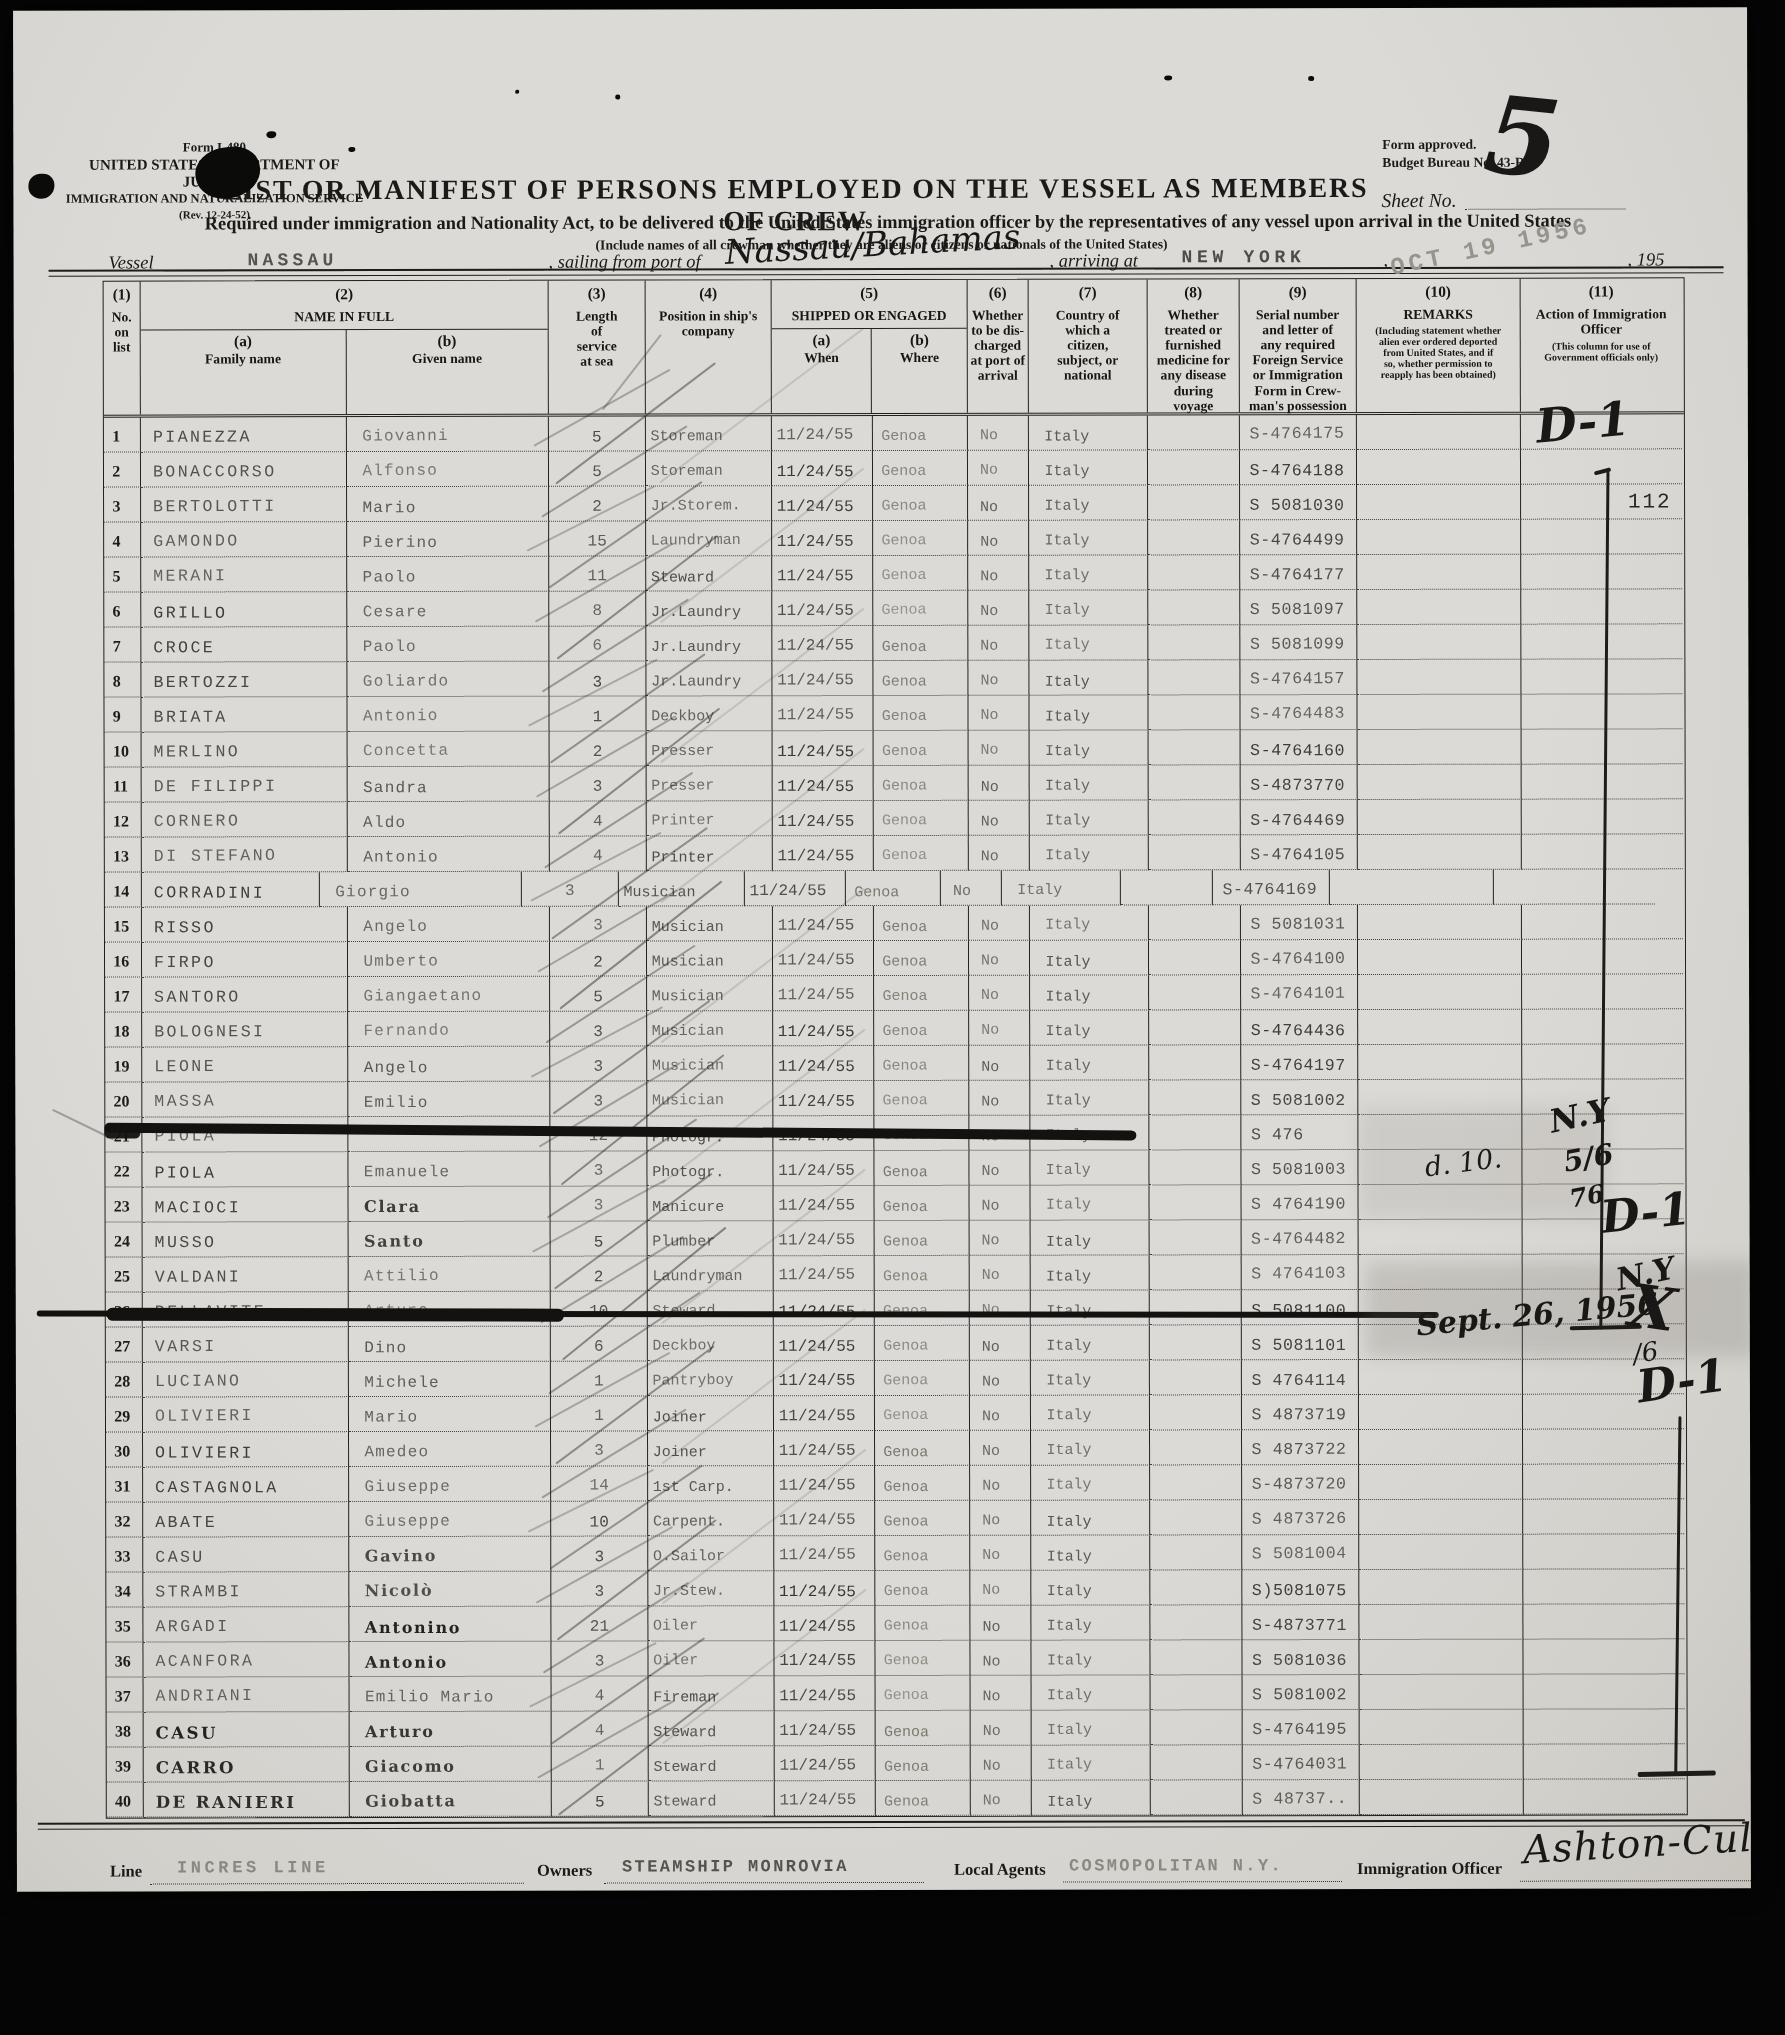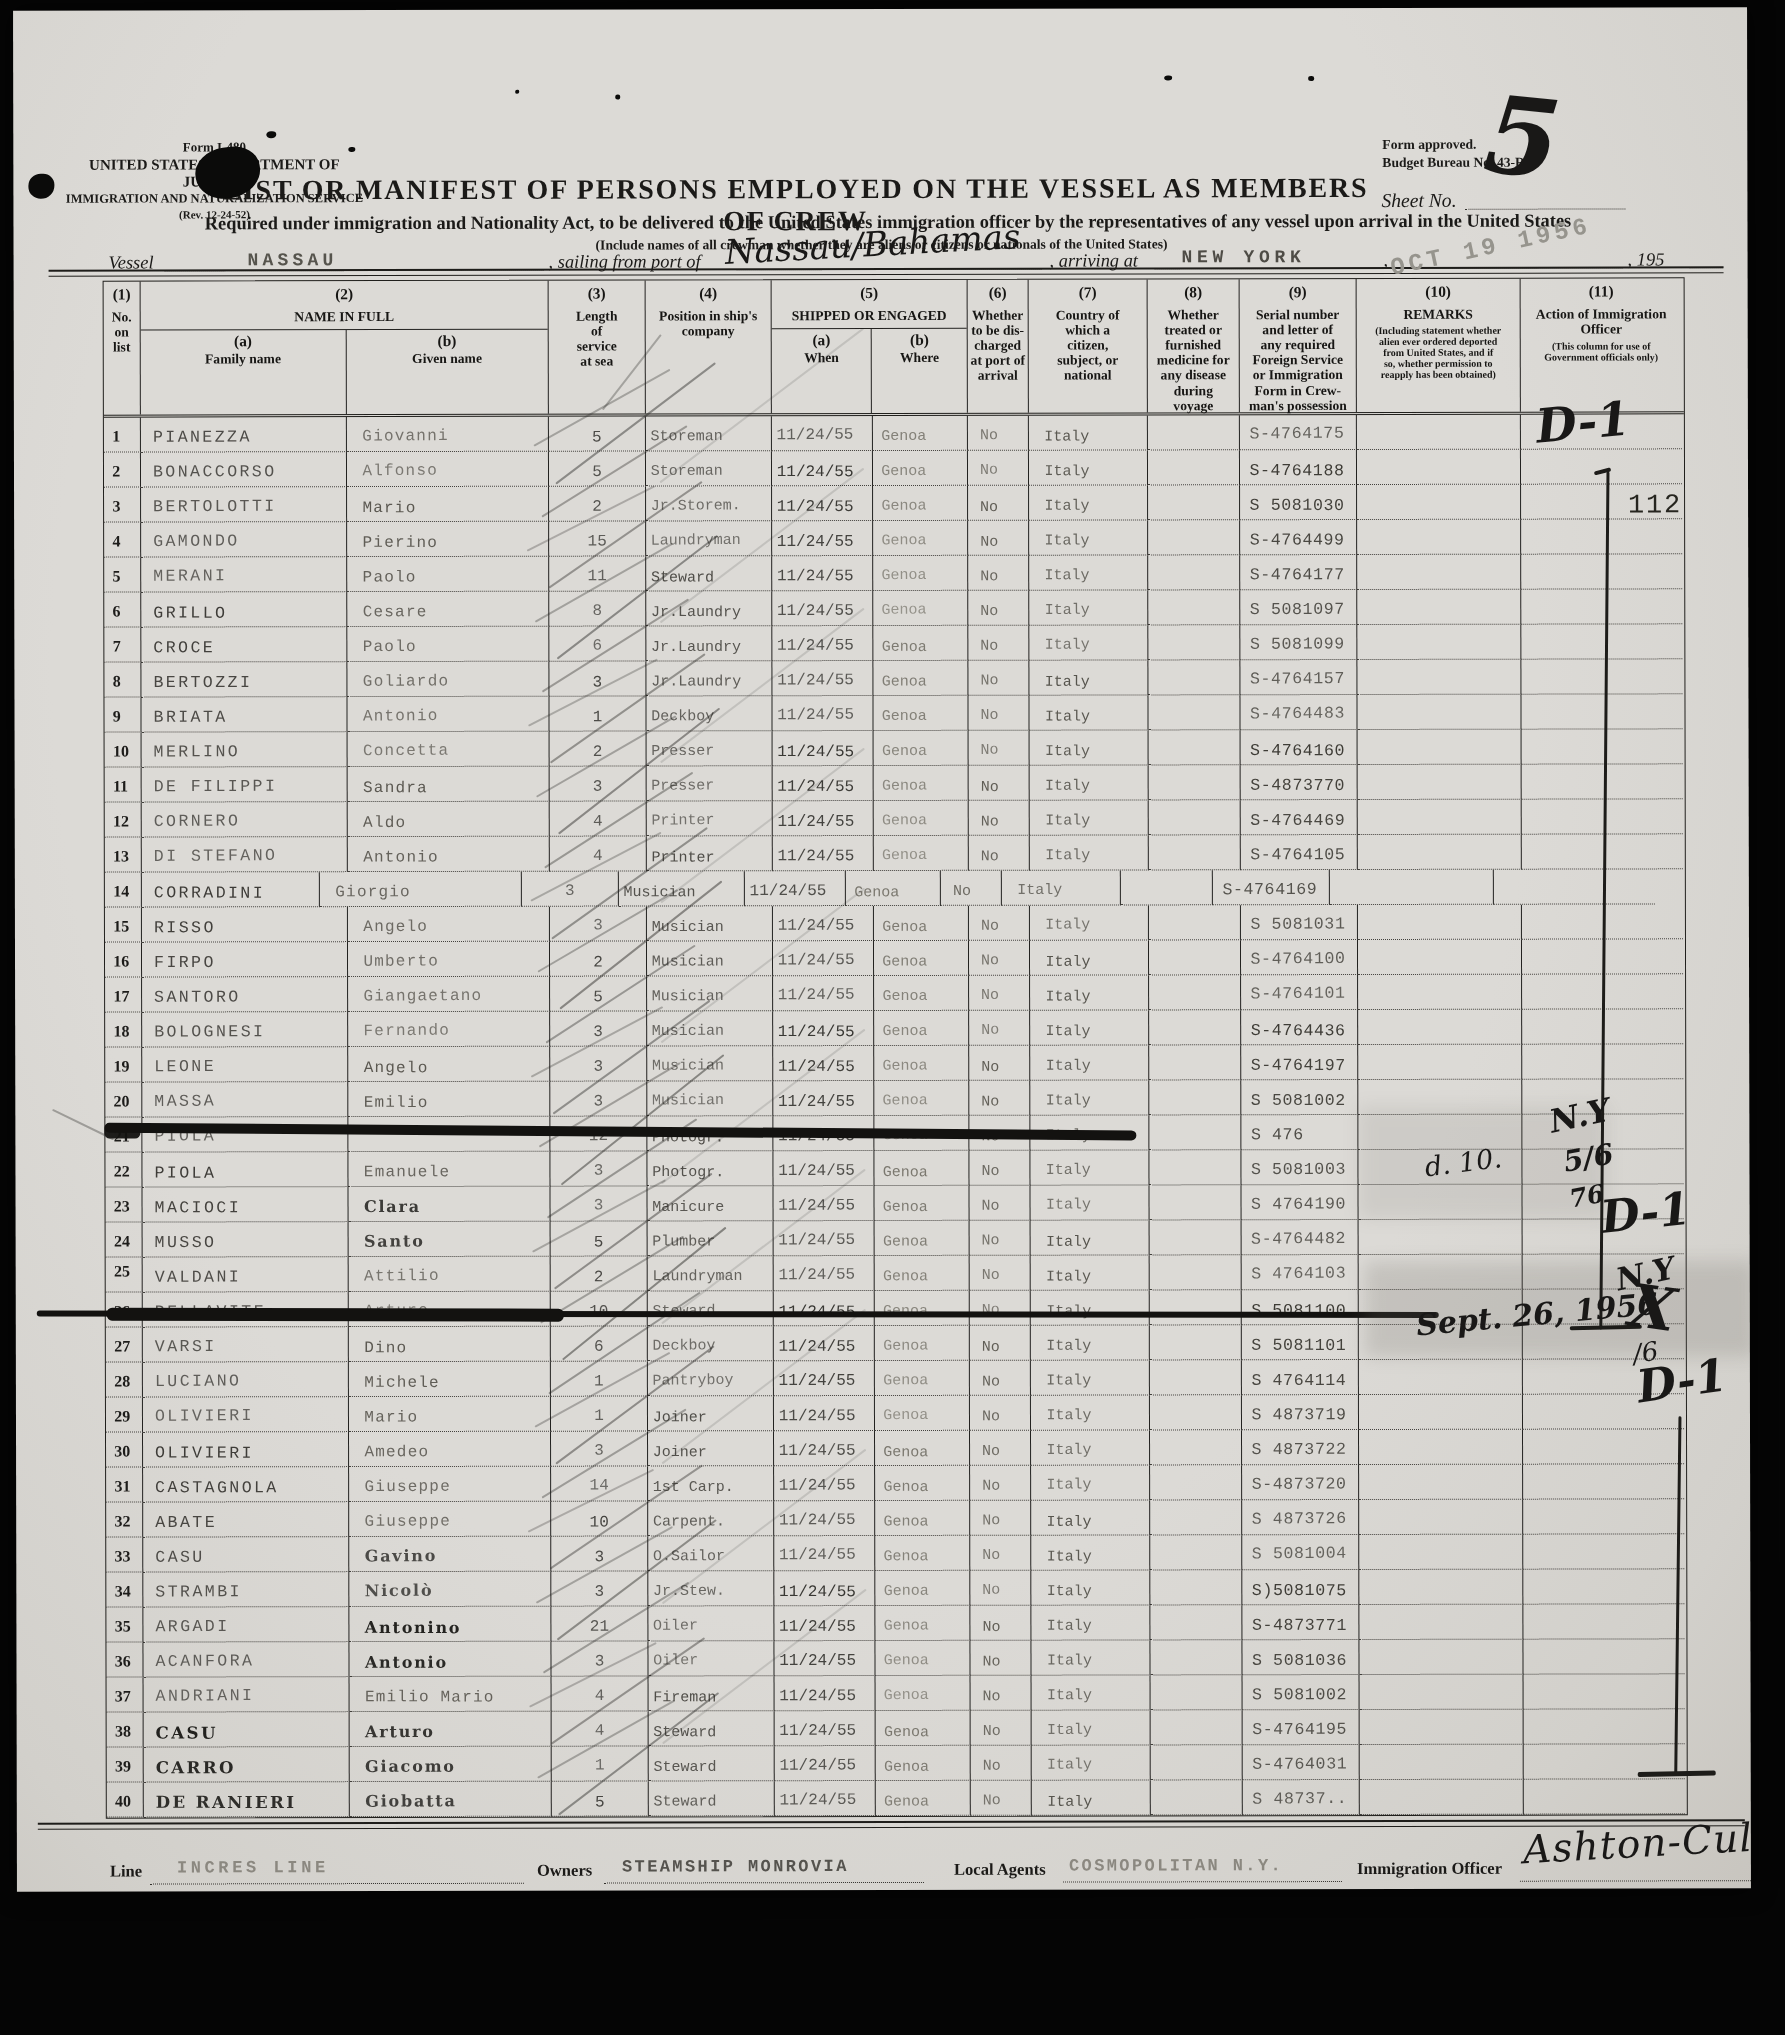--- a/index.html
+++ b/index.html
@@ -1034,21 +1034,21 @@
                 <div class="t-country" style="opacity: 0.99; transform: rotate(0.37deg) translateY(1.1px);">Italy</div>
               </div>
               <div class="tcell" style="width: 92px;"></div>
               <div class="tcell" style="width: 117px;">
                 <div class="t-serial" style="opacity: 0.77; transform: rotate(-0.27deg) translateY(-0.8px);">S-4764482</div>
               </div>
               <div class="tcell" style="width: 164px;"></div>
               <div class="tcell" style="width: 161px;"></div>
             </div>
             <div class="trow struck">
-              <div class="tcell" style="width: 37px; align-items: center;">
+              <div class="tcell" style="width: 37px;">
                 <div class="rowno">25</div>
               </div>
               <div class="tcell" style="width: 206px;">
                 <div class="t-family" style="opacity: 0.88; transform: rotate(0.07deg) translateY(0.2px);">VALDANI</div>
               </div>
               <div class="tcell" style="width: 202px;">
                 <div class="t-given" style="opacity: 0.77; transform: rotate(-0.25deg) translateY(-0.7px);">Attilio</div>
               </div>
               <div class="tcell" style="width: 97px;">
                 <div class="t-length" style="opacity: 0.94; transform: rotate(0.24deg) translateY(0.7px);">2</div>
@@ -1673,21 +1673,21 @@
           <div class="blob" style="left: 350px; top: 146px; width: 6.5px; height: 5.3px; opacity: 1;"></div>
           <div class="blob" style="left: 617px; top: 94px; width: 5.3px; height: 4.7px; opacity: 1;"></div>
           <div class="blob" style="left: 1166px; top: 76px; width: 7.7px; height: 5.3px; opacity: 1;"></div>
           <div class="blob" style="left: 1310px; top: 77px; width: 6px; height: 4.7px; opacity: 1;"></div>
           <div class="blob" style="left: 517px; top: 89px; width: 4.2px; height: 3.6px; opacity: 1;"></div>
         </div>
       <div id="annots" class="abs" style="left:0;top:0;width:1785px;height:2035px;">
           <div class="abs hand" style="left: 1487px; top: 76px; font-size: 107px; font-weight: 900; transform: rotate(6deg);">5</div>
           <div class="abs stamp" style="left: 1390px; top: 235px; font-size: 24px; transform: rotate(-12deg);">OCT 19 1956</div>
           <div class="abs hand" style="left: 1537px; top: 396px; font-size: 47px; font-weight: 700; transform: rotate(-5deg);">D-1</div>
-          <div class="abs typedstamp" style="left: 1629px; top: 492px; font-size: 27px; transform: rotate(0deg);">112</div>
+          <div class="abs typedstamp" style="left: 1629px; top: 492px; font-size: 21px; transform: rotate(0deg);">112</div>
           <div class="abs hand" style="left: 1424px; top: 1148px; font-size: 27px; transform: rotate(-7deg);">d. 10.</div>
           <div class="abs hand" style="left: 1549px; top: 1098px; font-size: 32px; font-weight: 700; transform: rotate(-12deg);">N.Y</div>
           <div class="abs hand" style="left: 1563px; top: 1142px; font-size: 28.5px; font-weight: 700; transform: rotate(-10deg);">5/6</div>
           <div class="abs hand" style="left: 1569px; top: 1183px; font-size: 25px; font-weight: 700; transform: rotate(-10deg);">76</div>
           <div class="abs hand" style="left: 1600px; top: 1188px; font-size: 45px; font-weight: 700; transform: rotate(-6deg);">D-1</div>
           <div class="abs hand" style="left: 1415px; top: 1298px; font-size: 30px; font-weight: 700; transform: rotate(-5deg);">Sept. 26, 1956</div>
           <div class="abs hand" style="left: 1615px; top: 1257px; font-size: 31px; font-weight: 700; transform: rotate(-12deg);">N.Y</div>
           <div class="abs hand" style="left: 1629px; top: 1275px; font-size: 59px; font-weight: 700; transform: rotate(8deg);">X</div>
           <div class="abs hand" style="left: 1632px; top: 1339px; font-size: 26px; transform: rotate(-8deg);">/6</div>
           <div class="abs hand" style="left: 1636px; top: 1356px; font-size: 45px; font-weight: 700; transform: rotate(-8deg);">D-1</div>

